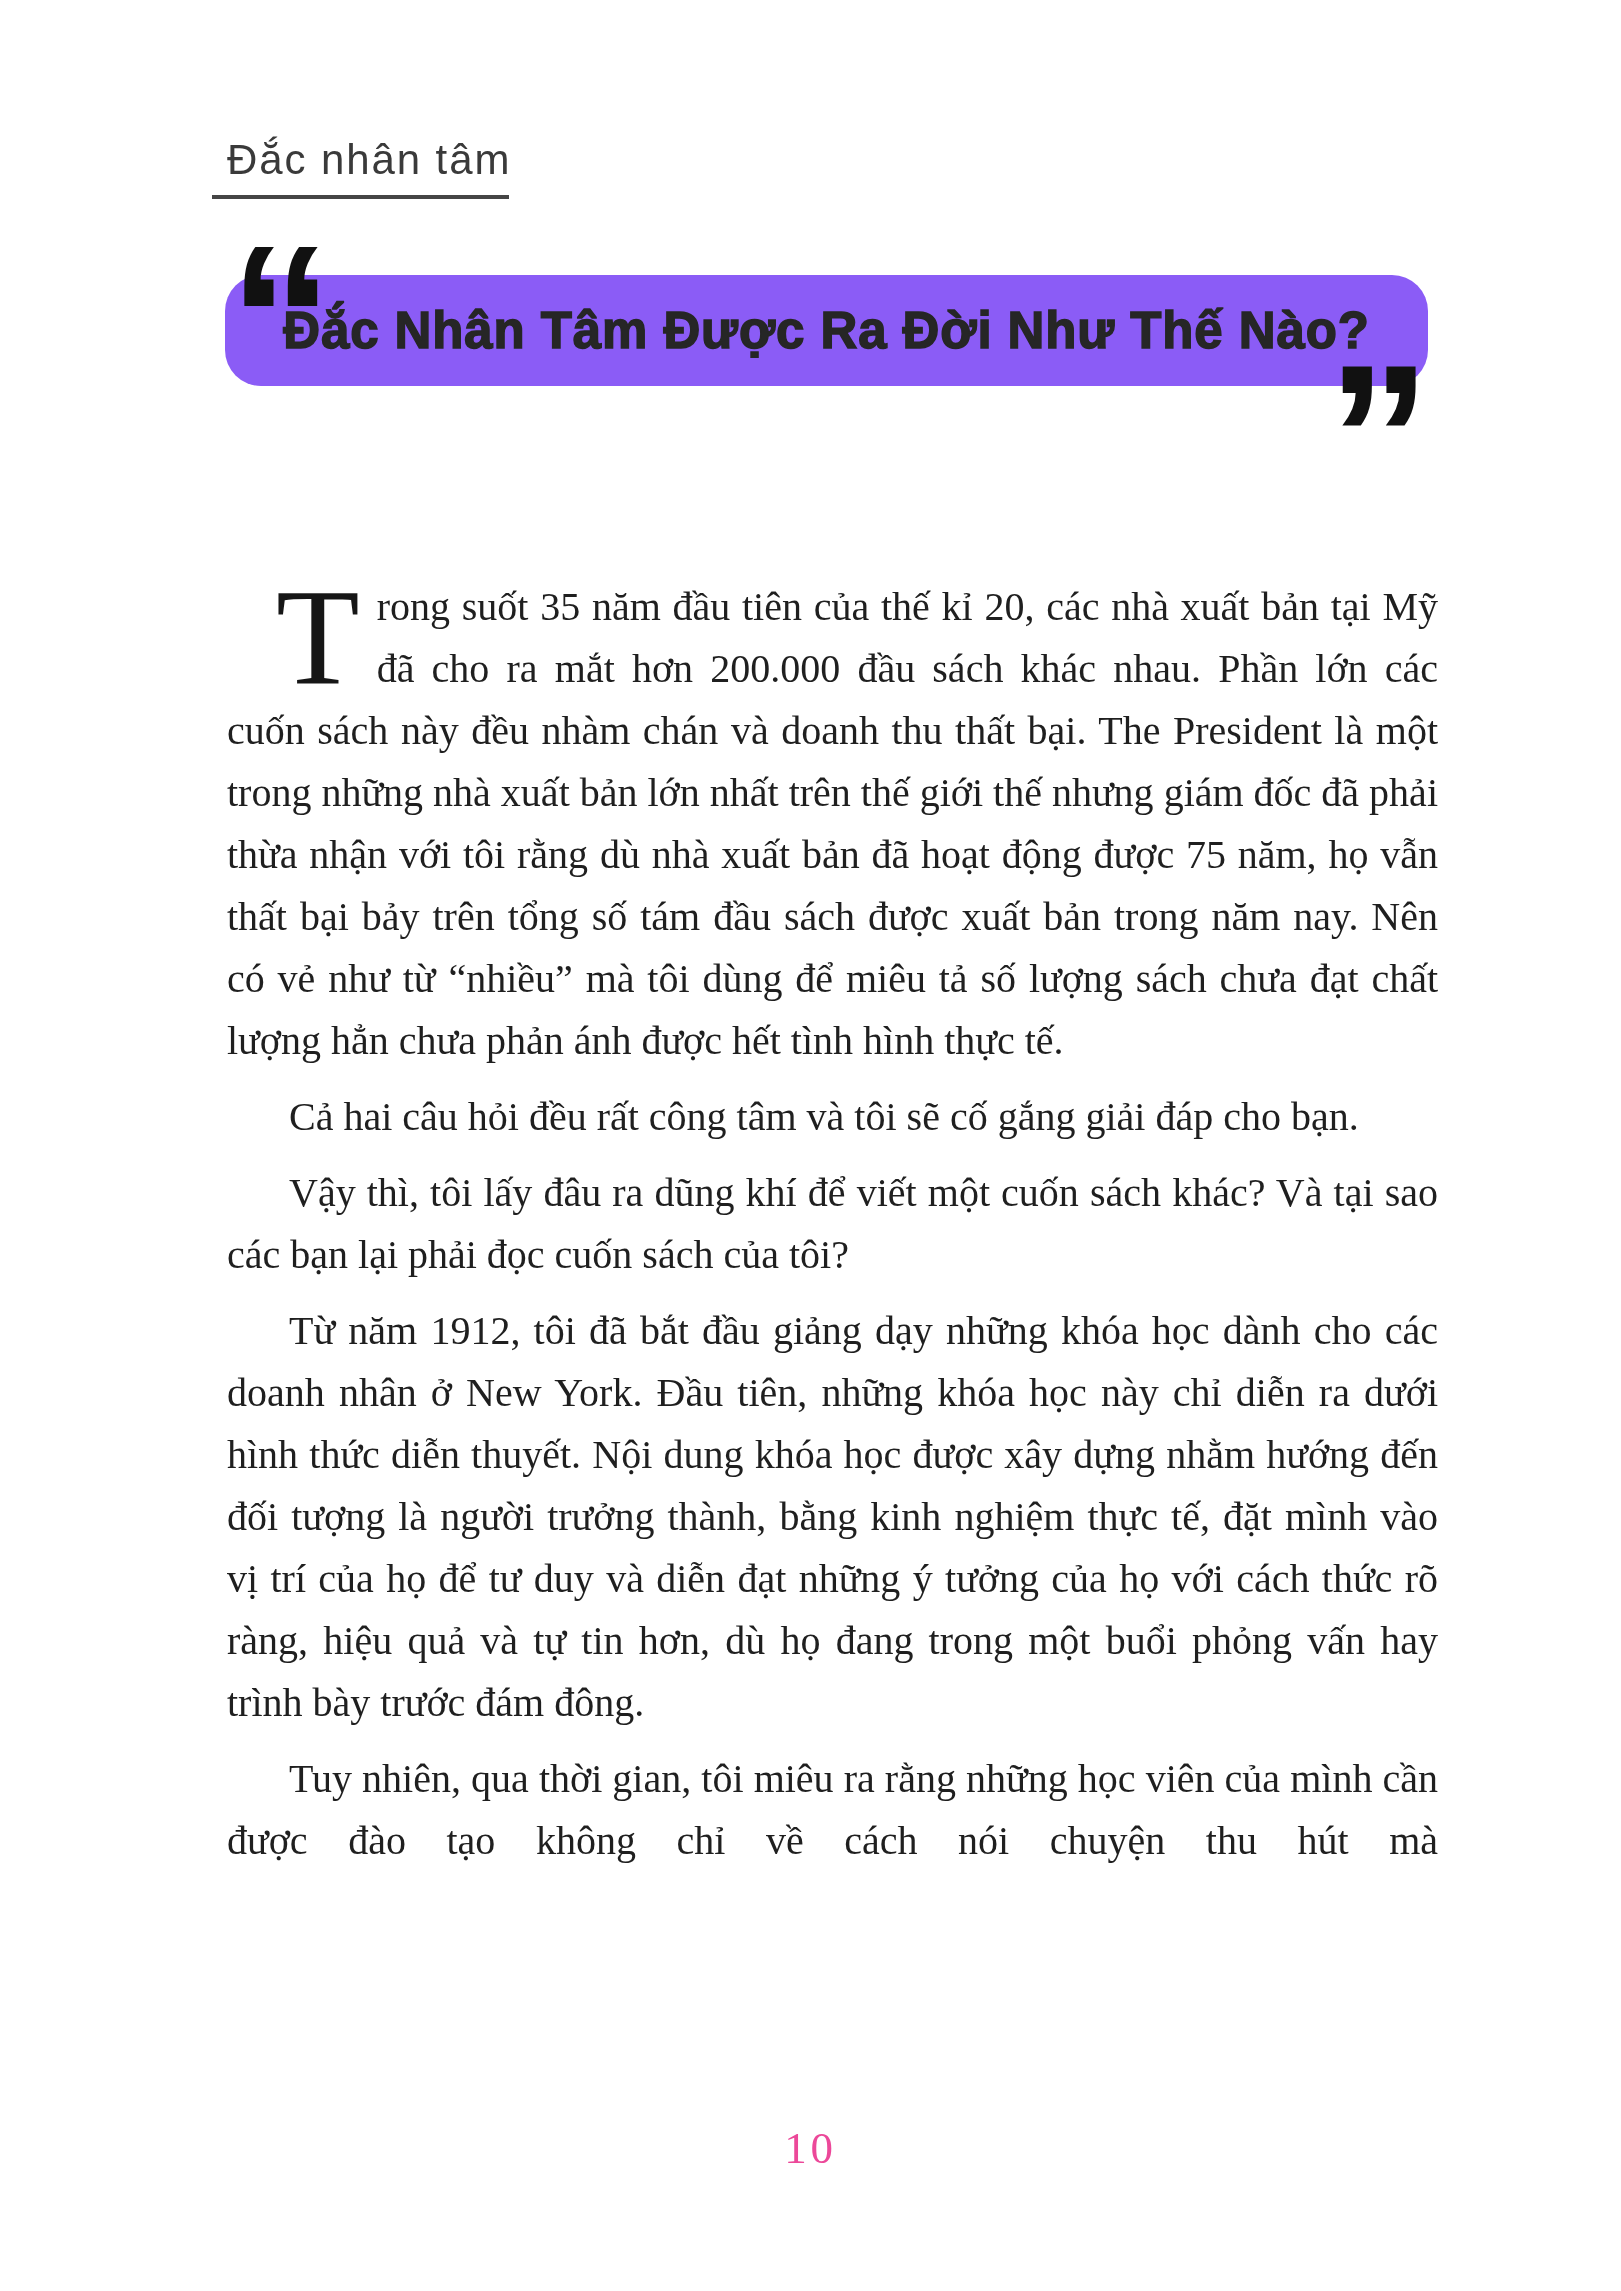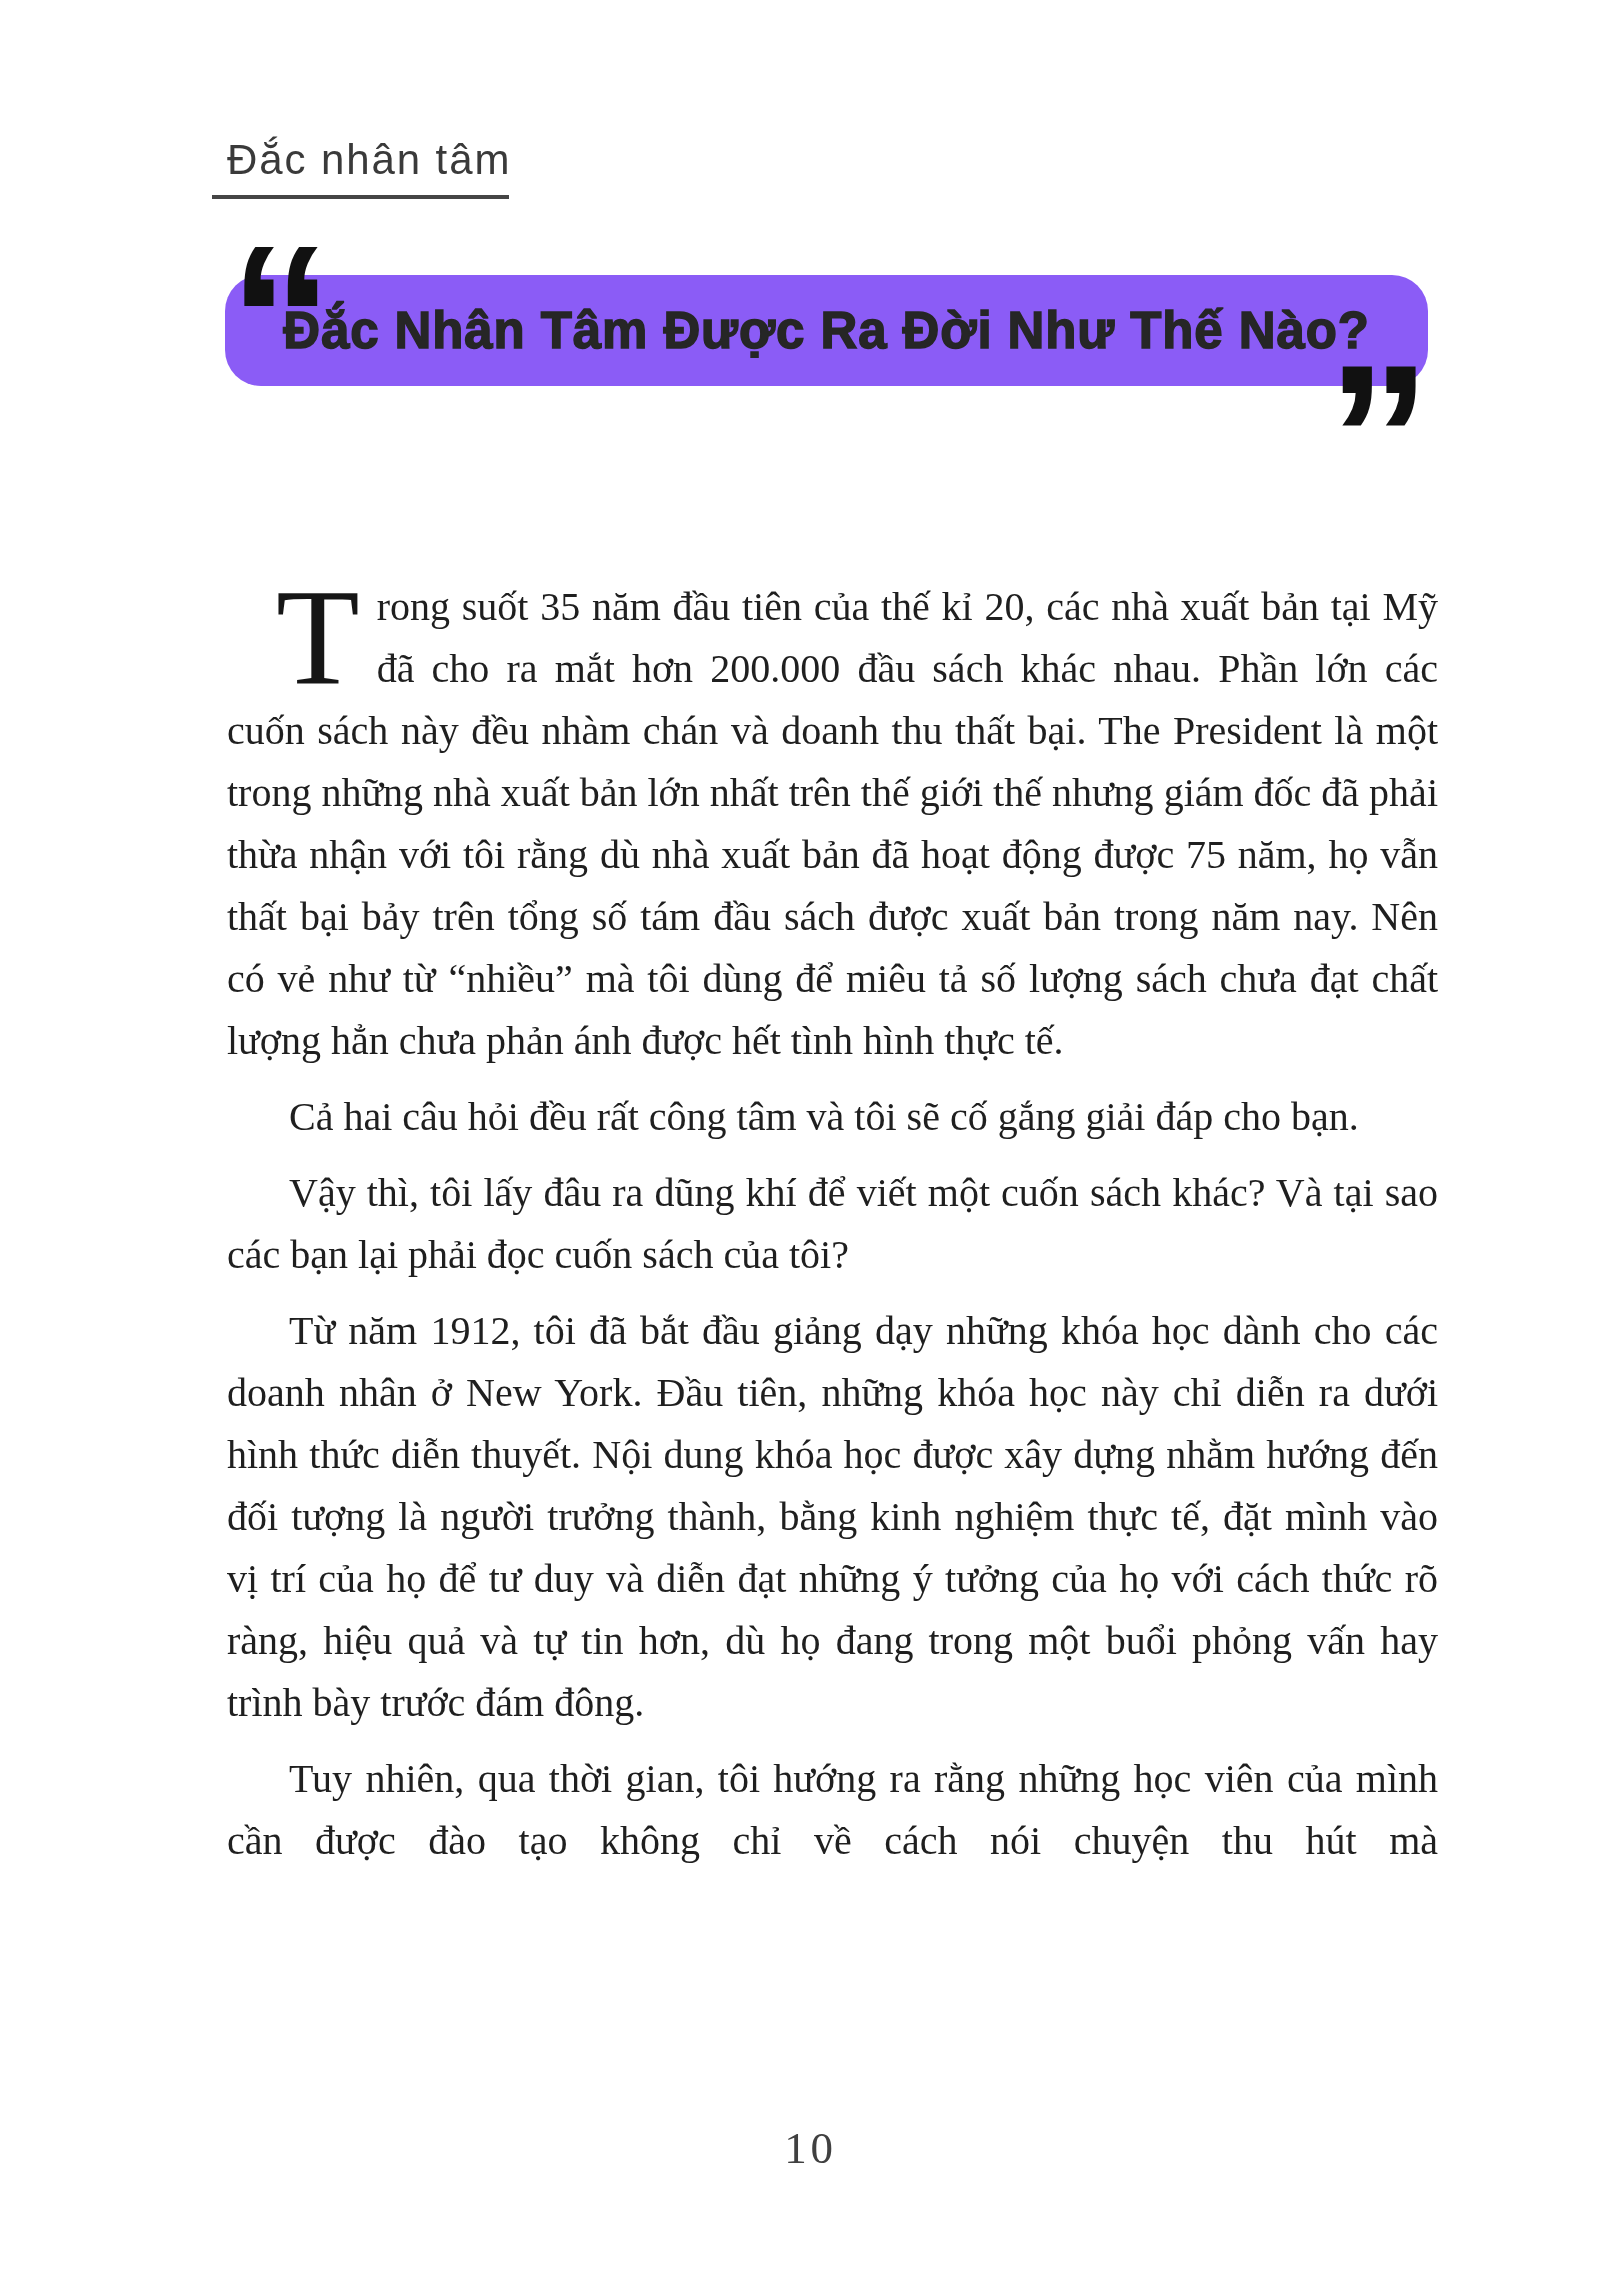--- a/index.html
+++ b/index.html
@@ -76,21 +76,21 @@
     margin:15px 17px 0 49px;
     color:#161616;
   }
 
   .page-number {
     position:absolute; left:0; top:2093px;
     width:1621px;
     text-align:center;
     font-size:45px;
     letter-spacing:3.8px;
-    color:#404040;
+    color:#ec4899;
   }
 </style>
 </head>
 <body>
 
 <div class="page">
 
   <div class="running-header">Đắc nhân tâm</div>
   <div class="header-rule"></div>
 
@@ -109,20 +109,20 @@
     <p>
       <span>Cả hai câu hỏi đều rất công tâm và tôi sẽ cố gắng giải đáp cho bạn.</span>
     </p>
     <p>
       <span>Vậy thì, tôi lấy đâu ra dũng khí để viết một cuốn sách khác? Và tại sao các bạn lại phải đọc cuốn sách của tôi?</span>
     </p>
     <p>
       <span>Từ năm 1912, tôi đã bắt đầu giảng dạy những khóa học dành cho các doanh nhân ở New York. Đầu tiên, những khóa học này chỉ diễn ra dưới hình thức diễn thuyết. Nội dung khóa học được xây dựng nhằm hướng đến đối tượng là người trưởng thành, bằng kinh nghiệm thực tế, đặt mình vào vị trí của họ để tư duy và diễn đạt những ý tưởng của họ với cách thức rõ ràng, hiệu quả và tự tin hơn, dù họ đang trong một buổi phỏng vấn hay trình bày trước đám đông.</span>
     </p>
     <p class="cont-next-page">
-      <span>Tuy nhiên, qua thời gian, tôi hướng ra rằng những học viên của mình cần được đào tạo không chỉ về cách nói chuyện thu hút mà</span>
+      <span>Tuy nhiên, qua thời gian, tôi miêu ra rằng những học viên của mình cần được đào tạo không chỉ về cách nói chuyện thu hút mà</span>
     </p>
   </div>
 
   <div class="page-number">10</div>
 
 </div>
 
 
 </body></html>

